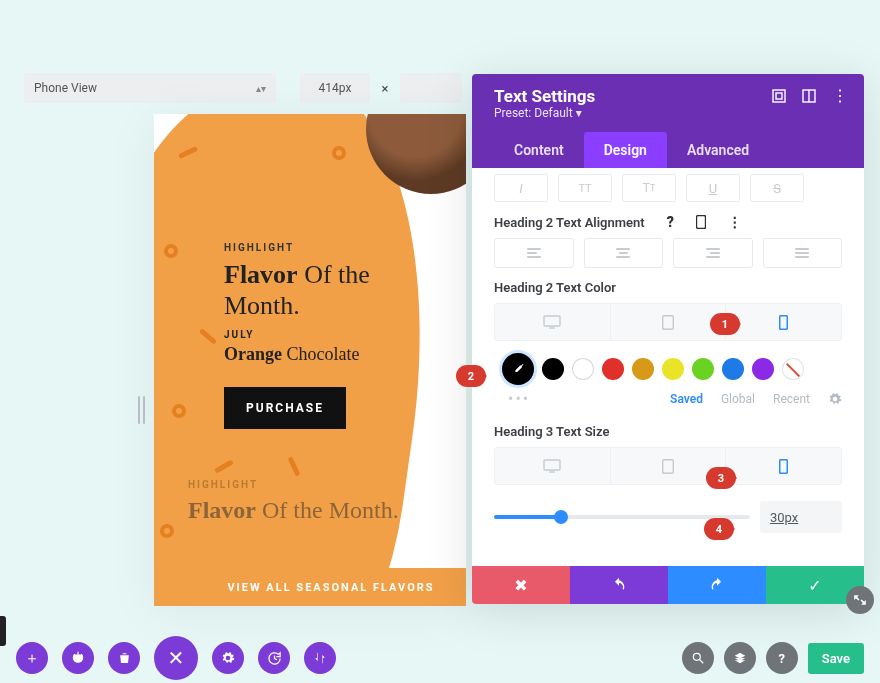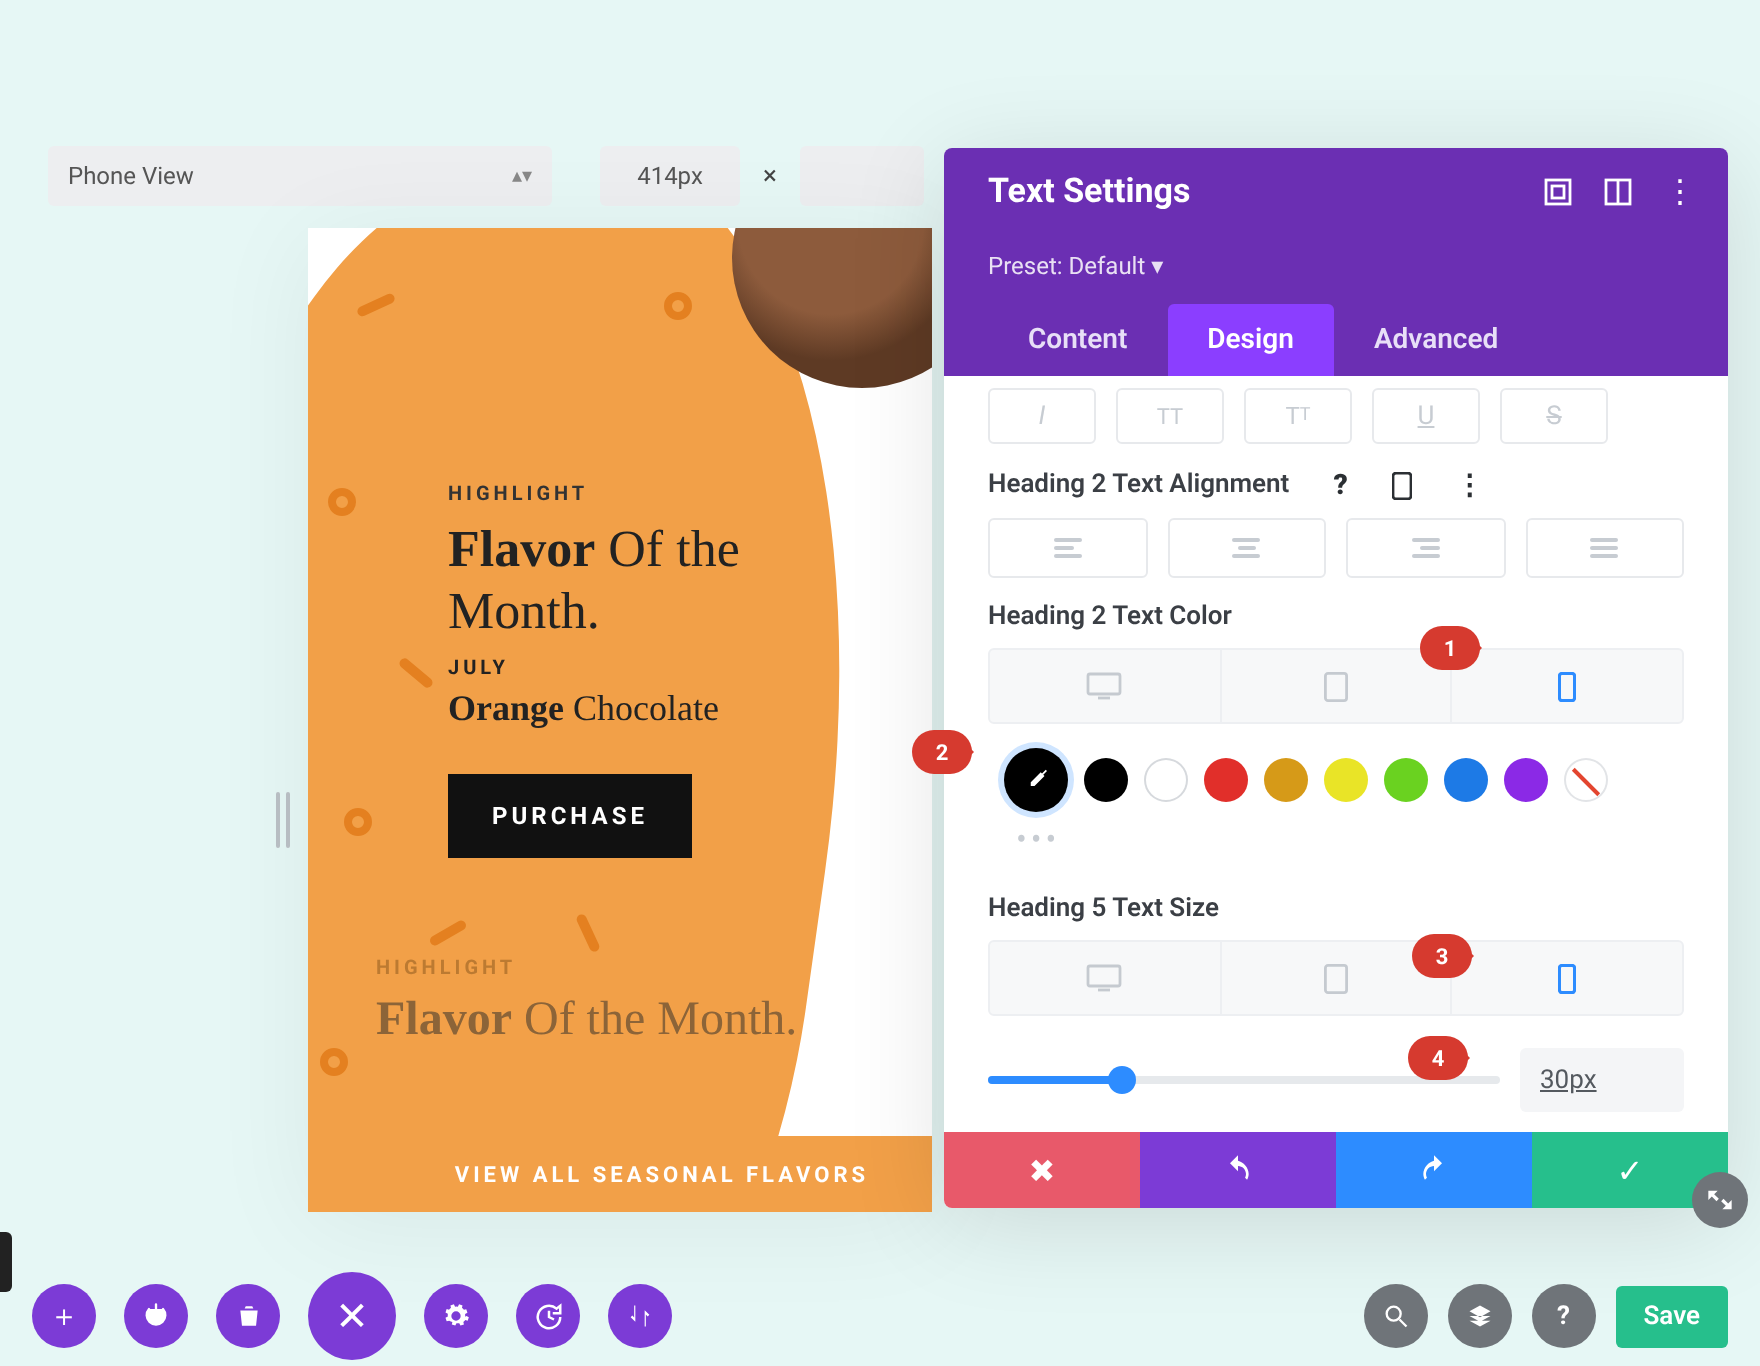--- a/index.html
+++ b/index.html
@@ -130,21 +130,21 @@
     overflow: hidden;
   }
   .panel-header {
     background: #6b2fb3;
     color: #fff;
     padding: 12px 16px 0 22px;
   }
   .panel-titlebar { display: flex; align-items: center; justify-content: space-between; }
   .panel-title { font-size: 17px; font-weight: 700; }
   .panel-icons { display: flex; gap: 16px; align-items: center; }
-  .preset { font-size: 12px; opacity: 0.85; margin-top: 20px; }
+  .preset { font-size: 12px; opacity: 0.85; margin-top: 0; }
   .tabs { display: flex; margin-top: 12px; }
   .tab {
     padding: 10px 20px;
     font-size: 14px; font-weight: 600;
     color: #e8dff7;
     cursor: pointer;
   }
   .tab.active { background: #8b3eff; color: #fff; border-radius: 3px 3px 0 0; }
 
   .panel-body { padding: 6px 22px 0; height: 362px; }
@@ -442,23 +442,33 @@
       <div class="swatch border" style="background:#ffffff"></div>
       <div class="swatch" style="background:#e12f2a"></div>
       <div class="swatch" style="background:#d69a18"></div>
       <div class="swatch" style="background:#e9e427"></div>
       <div class="swatch" style="background:#6ad220"></div>
       <div class="swatch" style="background:#1d7ae6"></div>
       <div class="swatch" style="background:#8b29e6"></div>
       <div class="swatch none"></div>
     </div>
     <div class="dots3">•••</div>
+    <div class="color-tabs">
+      <span class="saved">Saved</span>
+      <span class="muted">Global</span>
+      <span class="muted">Recent</span>
+      <span class="gear-sm">
+        <svg width="14" height="14" viewBox="0 0 24 24">
+            <path fill="currentColor" d="M12 8a4 4 0 100 8 4 4 0 000-8zm9 4l2 1-1 3-2-0.5a8 8 0 01-1.7 1.7l0.5 2-3 1-1-2a8 8 0 01-2.4 0l-1 2-3-1 0.5-2A8 8 0 016.2 16L4 16.5 3 13.5l2-1a8 8 0 010-2.4l-2-1 1-3 2 0.5A8 8 0 017.7 4.9L7.2 3l3-1 1 2a8 8 0 012.4 0l1-2 3 1-0.5 2a8 8 0 011.7 1.7l2-0.5 1 3-2 1a8 8 0 010 2.4z"></path>
+          </svg>
+      </span>
+    </div>
 
     <div class="section-label" style="margin-top:18px;">
-      <span>Heading 5 Text Size</span>
+      <span>Heading 3 Text Size</span>
     </div>
     <div class="device-row">
       <div class="device-cell">
         <svg width="18" height="14" viewBox="0 0 18 14">
             <rect x="1" y="1" width="16" height="10" rx="1" fill="none" stroke="currentColor" stroke-width="1.4"></rect>
             <line x1="6" y1="13" x2="12" y2="13" stroke="currentColor" stroke-width="1.4"></line>
           </svg>
       </div>
       <div class="device-cell">
         <svg width="12" height="15" viewBox="0 0 12 15">

